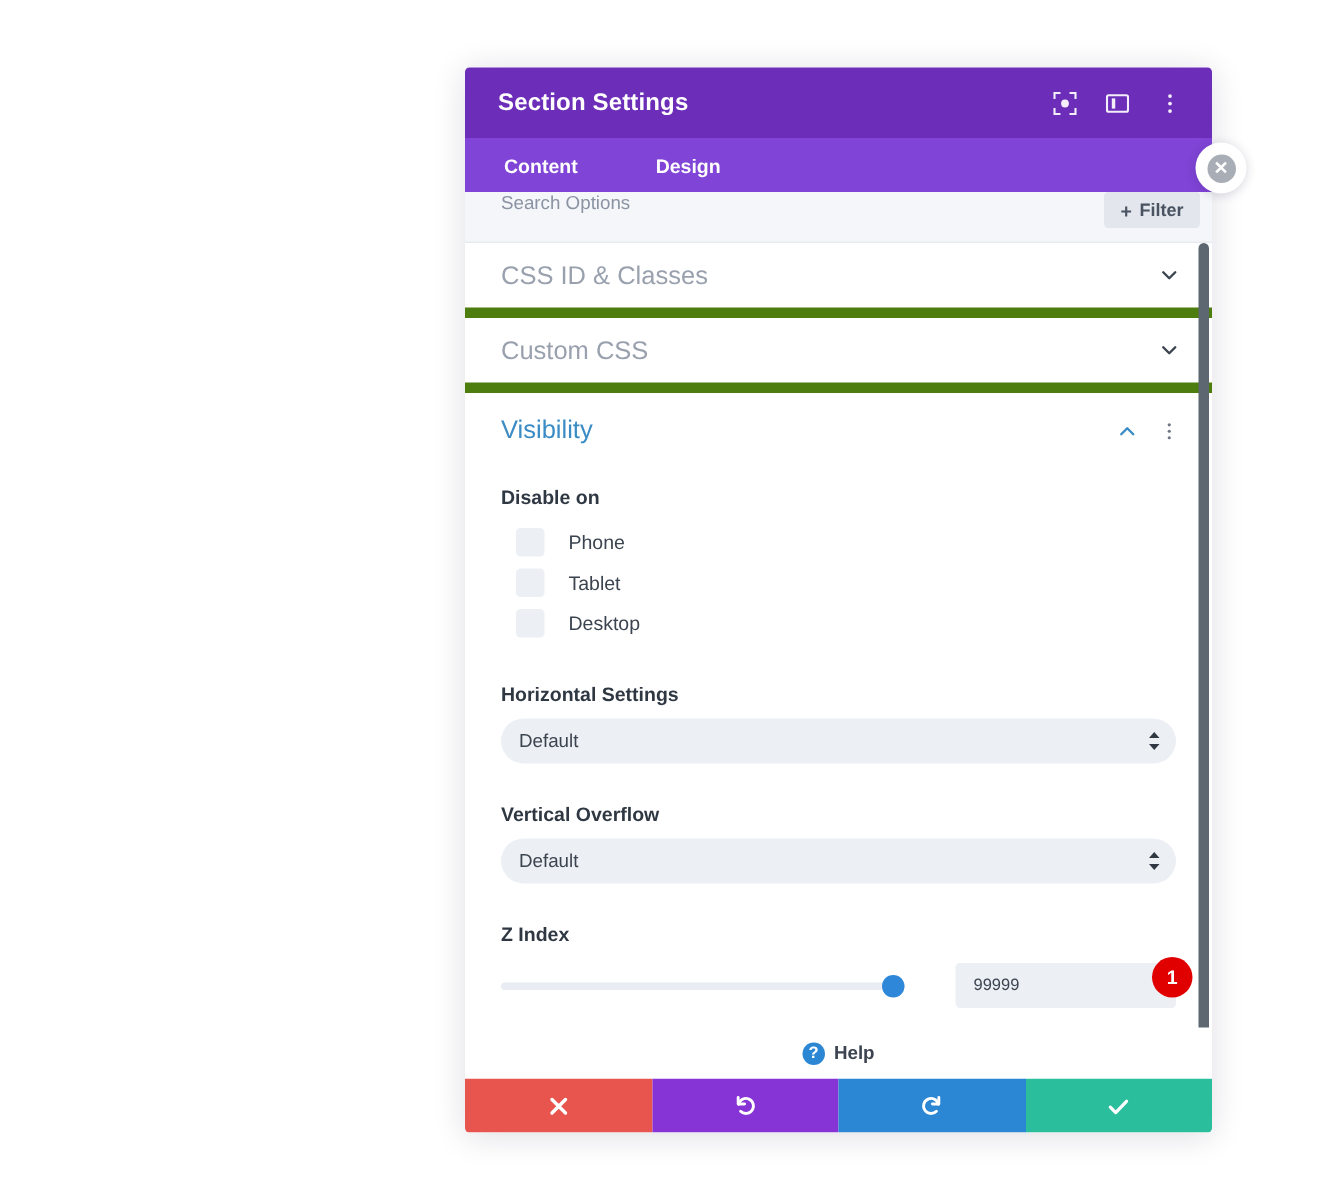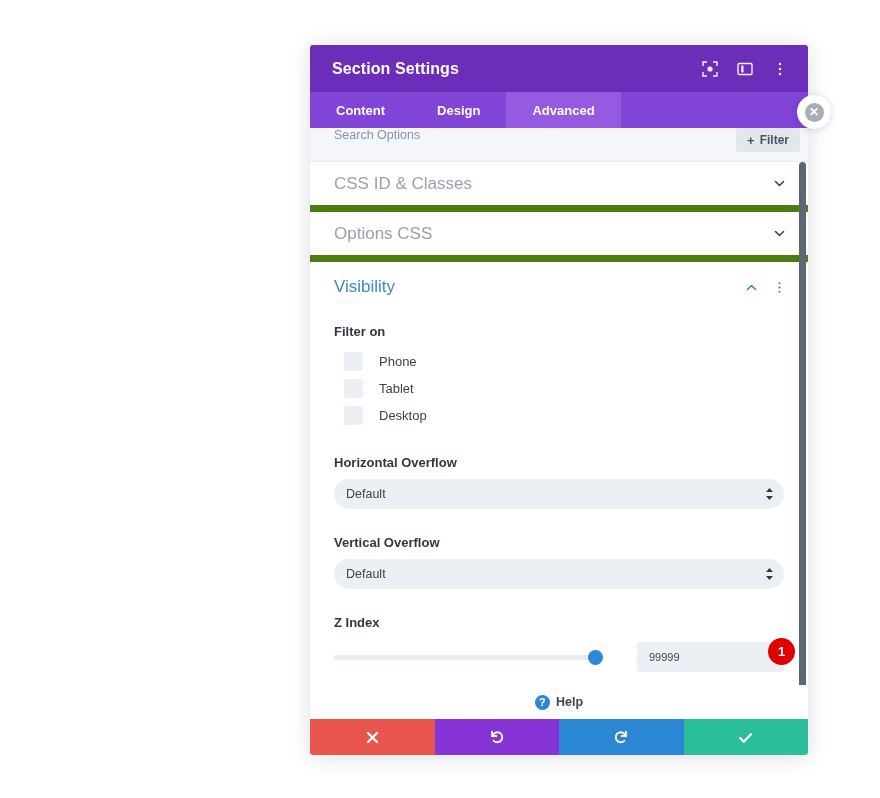--- a/index.html
+++ b/index.html
@@ -437,21 +437,20 @@
           <circle cx="8" cy="8" r="1.25" fill="#ffffff"></circle>
           <circle cx="8" cy="13" r="1.25" fill="#ffffff"></circle>
         </svg>
       </div>
     </div>
   </div>
 
   <div class="modal-tabs">
     <div class="tab">Content</div>
     <div class="tab">Design</div>
-    <div class="tab active">Advanced</div>
   </div>
 
   <div class="search-row">
     <input class="search-input" type="text" placeholder="Search Options" style="">
     <button class="filter-btn">
       <span class="filter-plus">+</span>
       <span>Filter</span>
     </button>
   </div>
 
@@ -461,21 +460,21 @@
       <div class="accordion-row">
         <div class="accordion-title">CSS ID &amp; Classes</div>
         <div class="chev">
           <svg width="13" height="13" viewBox="0 0 13 13" fill="none">
             <path d="M2.5 4.5L6.5 8.5L10.5 4.5" stroke="#3c4450" stroke-width="1.6" stroke-linecap="round" stroke-linejoin="round"></path>
           </svg>
         </div>
       </div>
 
       <div class="accordion-row">
-        <div class="accordion-title">Options CSS</div>
+        <div class="accordion-title">Custom CSS</div>
         <div class="chev">
           <svg width="13" height="13" viewBox="0 0 13 13" fill="none">
             <path d="M2.5 4.5L6.5 8.5L10.5 4.5" stroke="#3c4450" stroke-width="1.6" stroke-linecap="round" stroke-linejoin="round"></path>
           </svg>
         </div>
       </div>
 
       <div class="accordion-row" style="border-bottom:none;">
         <div class="accordion-title open">Visibility</div>
         <div class="chev">
@@ -486,36 +485,36 @@
         <div class="row-dots">
           <svg width="13" height="13" viewBox="0 0 13 13">
             <circle cx="6.5" cy="2.2" r="1.05" fill="#6d7585"></circle>
             <circle cx="6.5" cy="6.5" r="1.05" fill="#6d7585"></circle>
             <circle cx="6.5" cy="10.8" r="1.05" fill="#6d7585"></circle>
           </svg>
         </div>
       </div>
 
       <div class="section-open">
-        <div class="field-label">Filter on</div>
+        <div class="field-label">Disable on</div>
 
         <div class="checkbox-row">
           <span class="checkbox-box"></span>
           <span class="checkbox-label">Phone</span>
         </div>
         <div class="checkbox-row">
           <span class="checkbox-box"></span>
           <span class="checkbox-label">Tablet</span>
         </div>
         <div class="checkbox-row">
           <span class="checkbox-box"></span>
           <span class="checkbox-label">Desktop</span>
         </div>
 
-        <div class="field-label spaced">Horizontal Overflow</div>
+        <div class="field-label spaced">Horizontal Settings</div>
         <div class="select-wrap">
           <select class="select-box">
             <option>Default</option>
           </select>
           <span class="select-arrows">
             <svg width="9" height="14" viewBox="0 0 9 14">
               <path d="M4.5 1L8 5H1z" fill="#303844"></path>
               <path d="M4.5 13L1 9h7z" fill="#303844"></path>
             </svg>
           </span>

